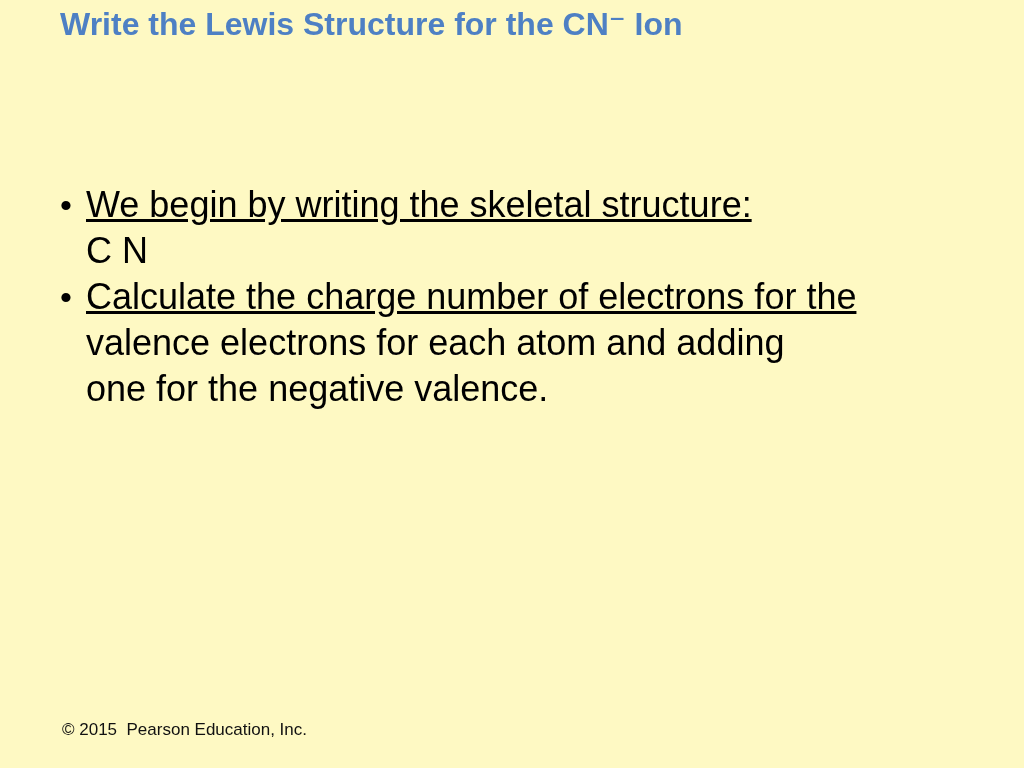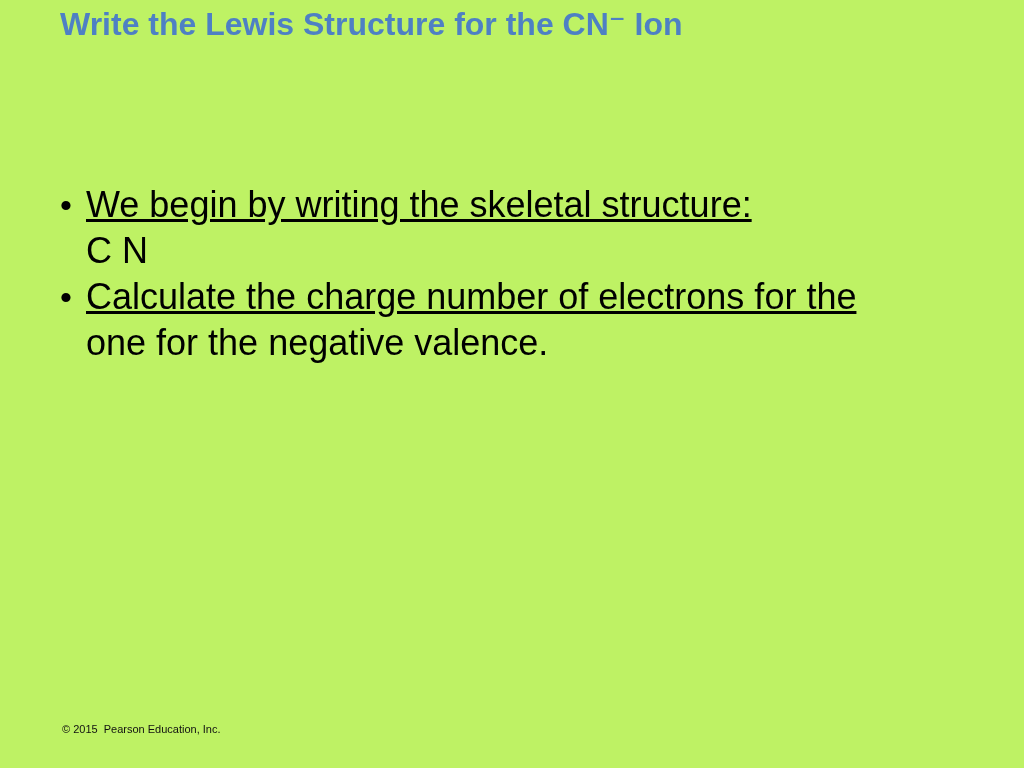--- a/index.html
+++ b/index.html
@@ -9,21 +9,21 @@
   * { margin: 0; padding: 0; box-sizing: border-box; }
   html, body {
     width: 1024px; height: 768px;
     background: #ffffff;
     font-family: "Liberation Sans", "DejaVu Sans", sans-serif;
     overflow: hidden;
   }
   .slide {
     position: relative;
     width: 1024px; height: 768px;
-    background: #bef264;
+    background: #fef9c3;
   }
   .slide-title {
     position: absolute;
     left: 60px; top: 4px;
     width: 930px;
     font-size: 32px;
     font-weight: bold;
     line-height: 40px;
     color: var(--title-color);
     white-space: pre-wrap;
@@ -50,21 +50,21 @@
   .bullet-text { flex: 1; text-decoration: underline; }
   .indented { padding-left: 26px; }
   .centered {
     margin-left: 26px;
     width: 864px;
     text-align: left;
   }
   .footer {
     position: absolute;
     left: 62px; top: 721px;
-    font-size: 11px;
+    font-size: 17px;
     line-height: 17px;
     color: #111111;
     white-space: pre-wrap;
   }
 </style>
 </head>
 <body>
 
 <div class="slide">
 
@@ -76,20 +76,21 @@
       <span class="bullet-marker">•</span>
       <span class="bullet-text">We begin by writing the skeletal structure:</span>
     </div>
 
     <div class="line centered">C N</div>
 
     <div class="line bullet-row">
       <span class="bullet-marker">•</span>
       <span class="bullet-text">Calculate the charge number of electrons for the</span>
     </div>
+    <div class="line indented">valence electrons for each atom and adding</div>
     <div class="line indented">one for the negative valence.</div>
 
 
   </div>
 
   <div class="footer">© 2015  Pearson Education, Inc.</div>
 
 </div>
 
 </body></html>

